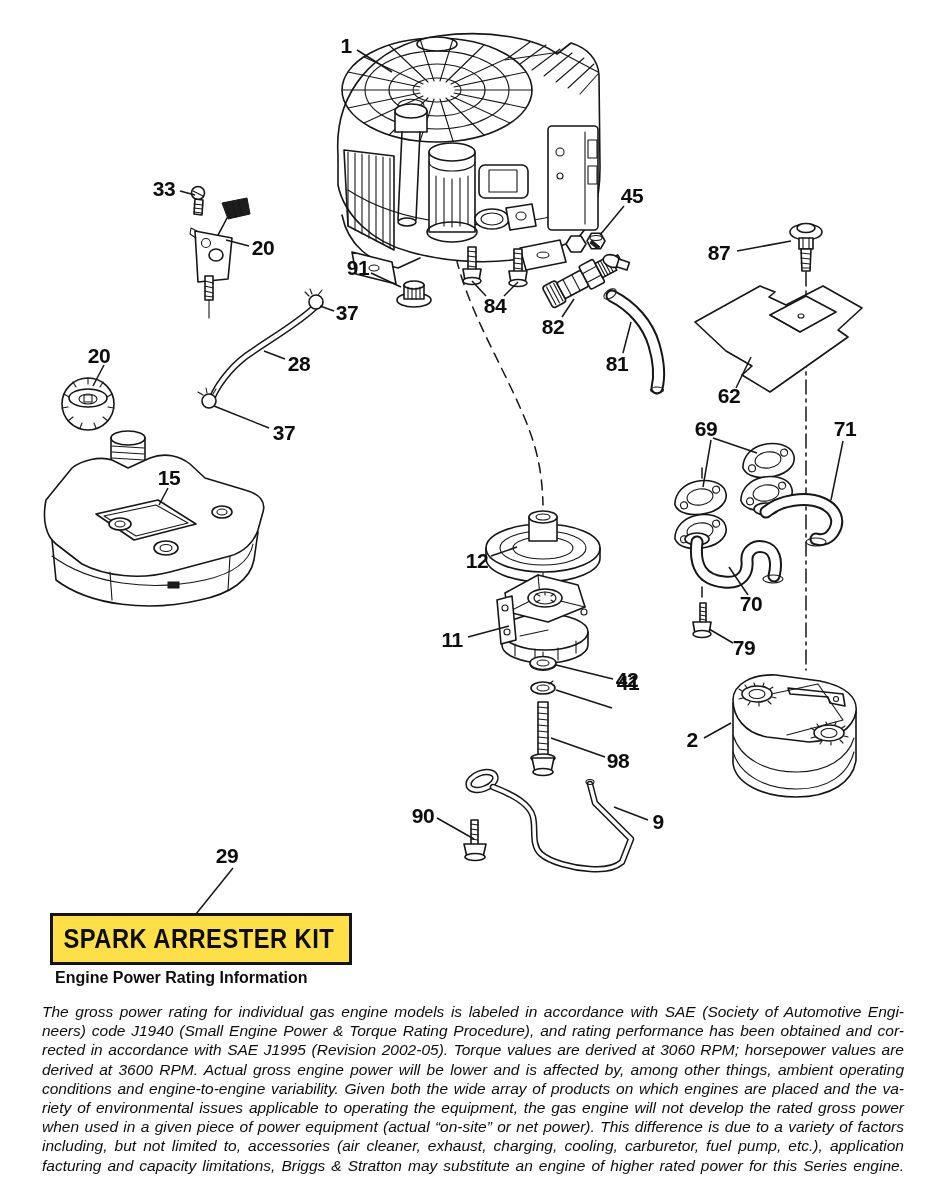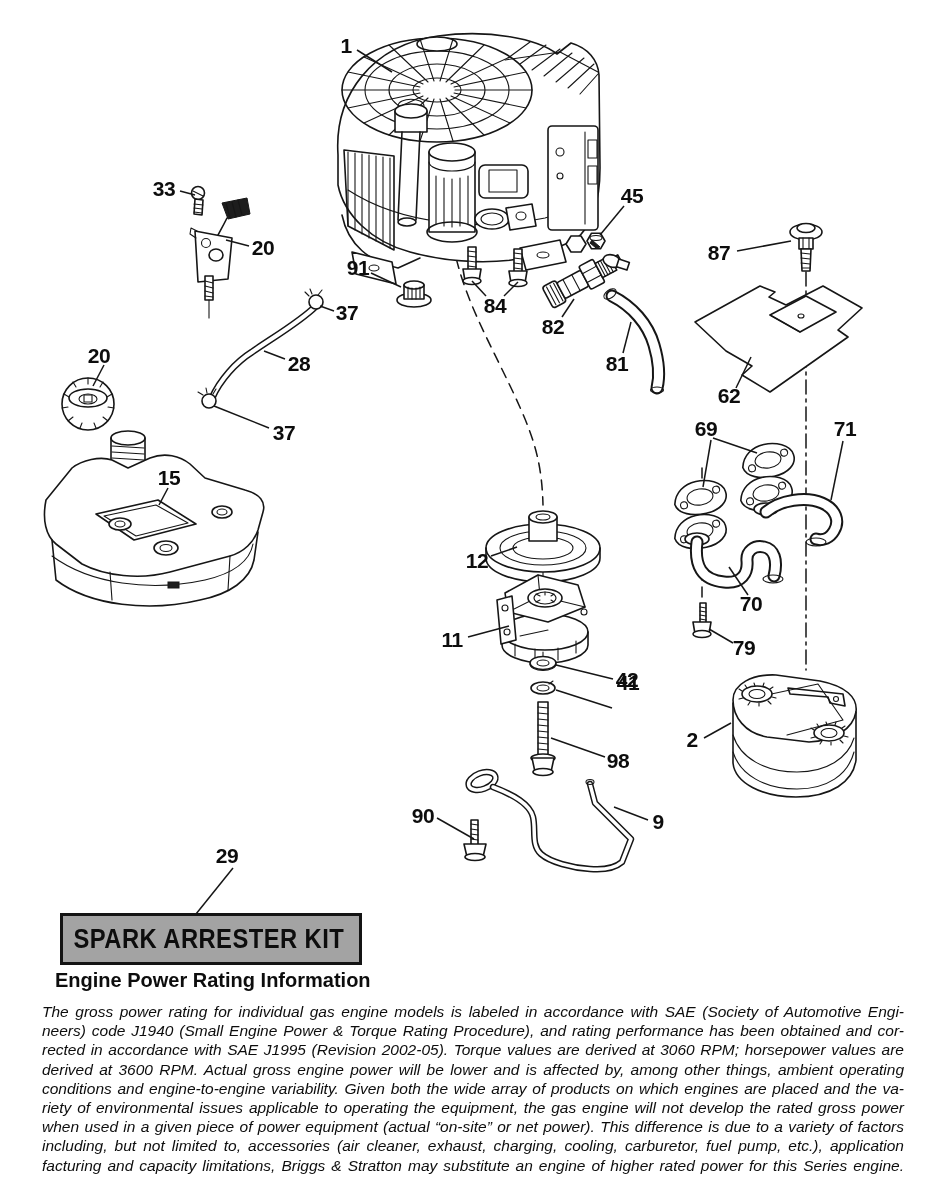--- a/index.html
+++ b/index.html
@@ -17,24 +17,24 @@
   .pi{fill:none;stroke:#ffffff;stroke-width:9;stroke-linecap:round;stroke-linejoin:round;}
   .fo{fill:none;stroke:#161616;stroke-width:7;stroke-linecap:round;}
   .fi{fill:none;stroke:#ffffff;stroke-width:4;stroke-linecap:round;}
   .wo{fill:none;stroke:#161616;stroke-width:6.5;stroke-linecap:round;stroke-linejoin:round;}
   .wi{fill:none;stroke:#ffffff;stroke-width:3.5;stroke-linecap:round;stroke-linejoin:round;}
   .leader{stroke:#161616;stroke-width:1.5;fill:none;}
   
   .callout{position:absolute;transform:translate(-50%,-50%);font-weight:bold;font-size:21px;
            letter-spacing:-0.5px;color:#0d0d0d;white-space:nowrap;}
   .kit-box{position:absolute;left:50px;top:913px;width:296px;height:46px;border:3px solid #141414;
-           display:flex;align-items:center;background:#a3a3a3;margin-left:10px;}
+           display:flex;align-items:center;background:#fde047;}
   .kit-box span{display:inline-block;font-weight:bold;font-size:27px;letter-spacing:0.5px;
            padding-left:12px;transform:scaleX(0.88);transform-origin:left center;white-space:nowrap;color:#0d0d0d;}
-  .info-heading{position:absolute;left:55px;top:969px;font-weight:bold;font-size:20px;color:#0d0d0d;text-align:right;}
+  .info-heading{position:absolute;left:55px;top:969px;font-weight:bold;font-size:16px;color:#0d0d0d;text-align:right;}
   .info-text{position:absolute;left:42px;top:1002px;width:862px;font-size:15.5px;color:#0d0d0d;font-style:italic;}
   .pline{text-align:justify;text-align-last:justify;line-height:19.2px;white-space:normal;}
 </style>
 </head>
 <body>
 
 <div class="page">
 
   <svg class="art-layer" width="943" height="1010" viewBox="0 0 943 1010">
 

